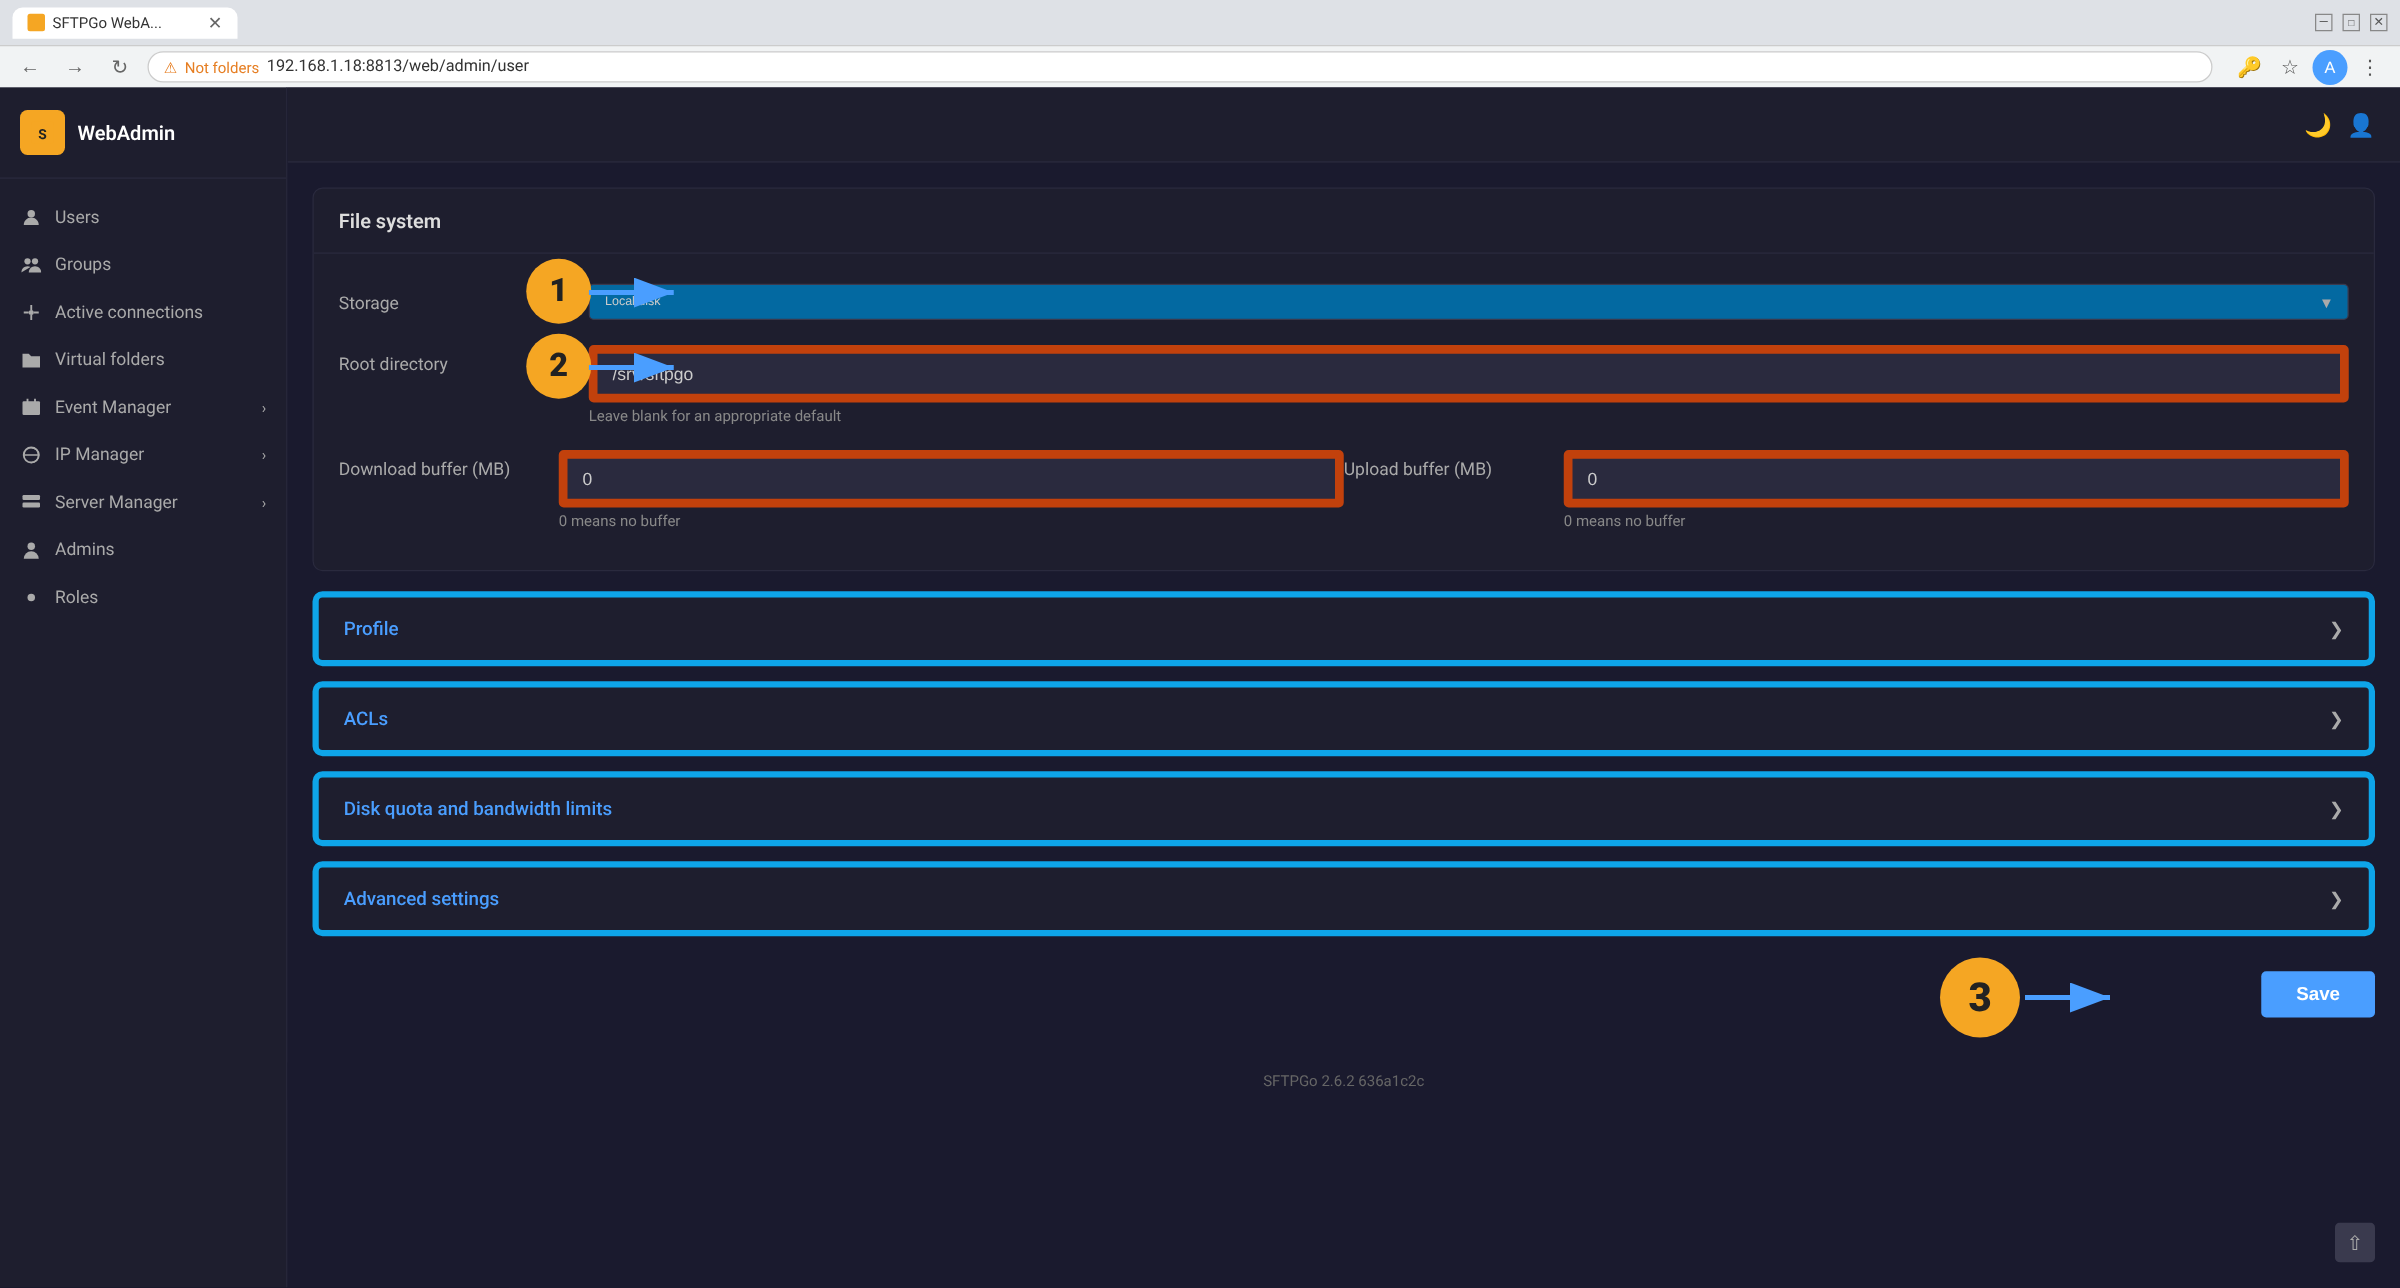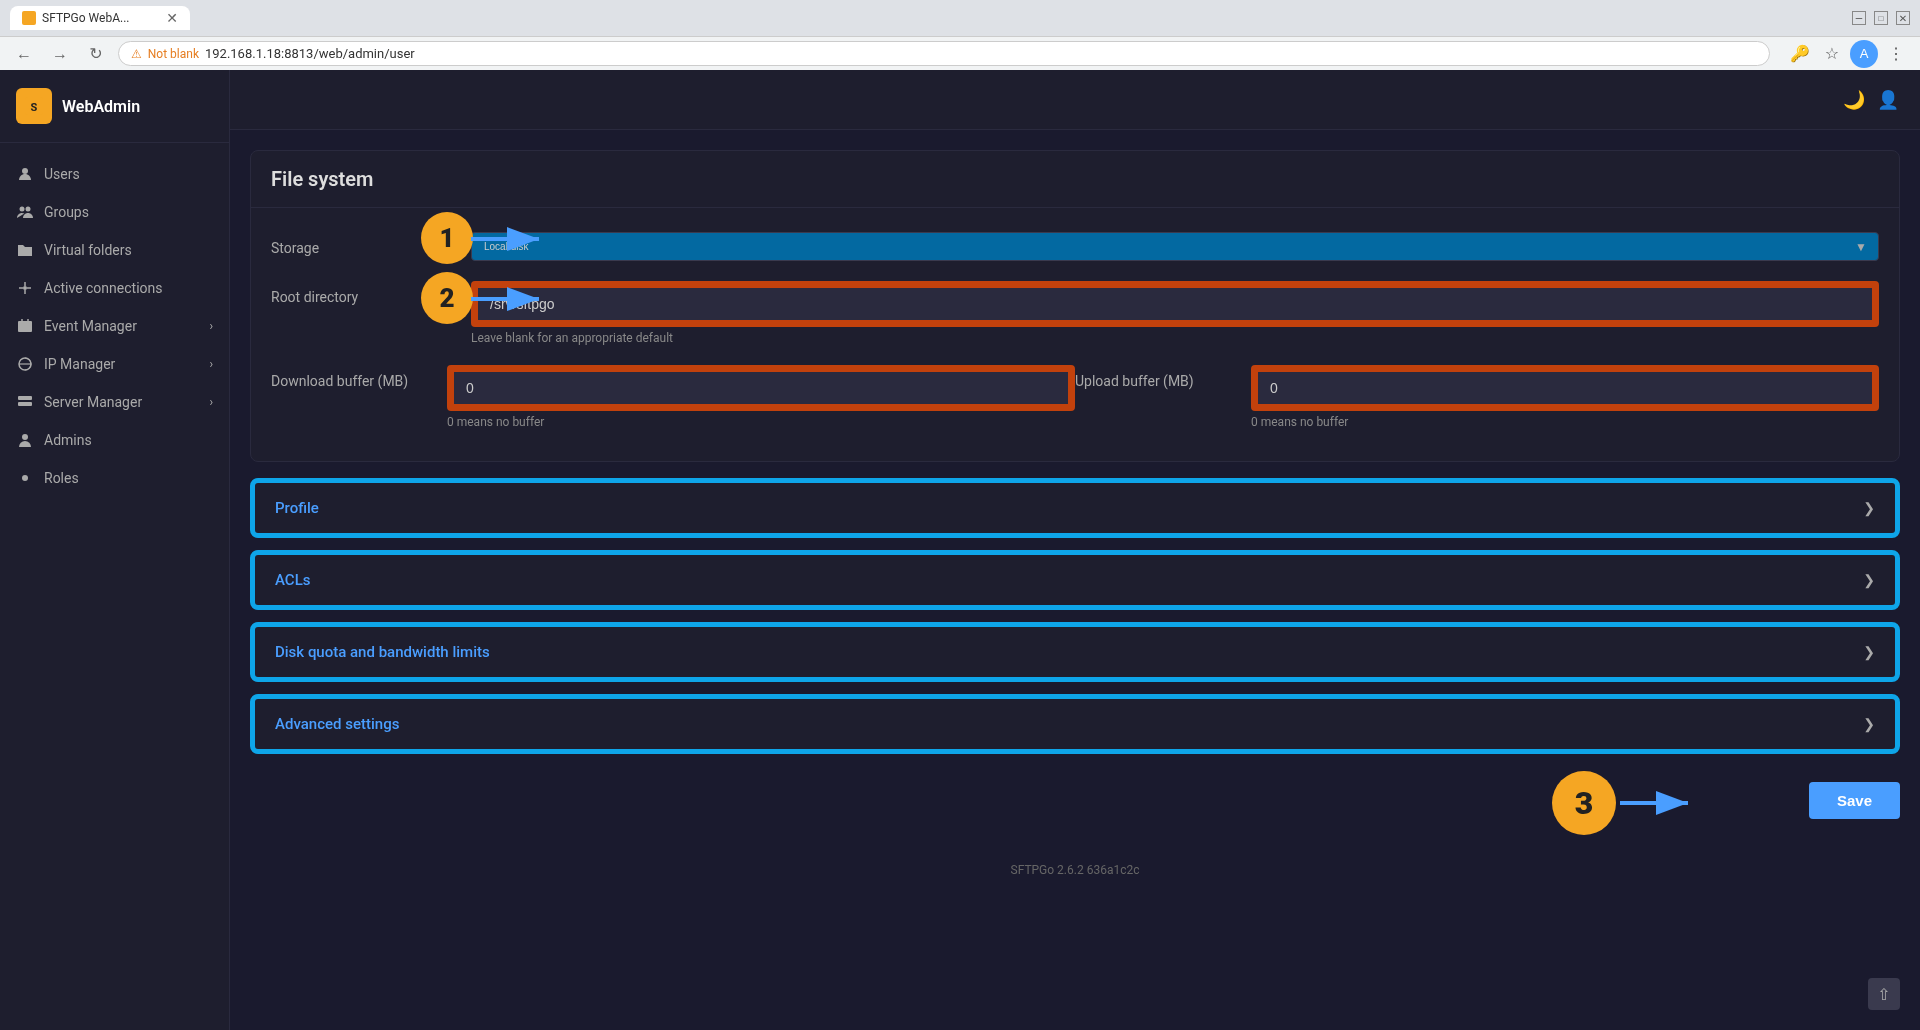--- a/index.html
+++ b/index.html
@@ -33,21 +33,21 @@
 
     
     .main { flex: 1; background: #1a1a2e; overflow-y: auto; }
     .top-bar { height: 60px; background: #1e1e2e; display: flex; align-items: center; justify-content: flex-end; padding: 0 20px; gap: 12px; border-bottom: 1px solid #2a2a3e; }
     .top-bar-icon { color: #aaa; font-size: 18px; cursor: pointer; }
 
     .content { padding: 20px; }
 
     
     .section-card { background: #1e1e2e; border: 1px solid #2a2a3e; border-radius: 8px; margin-bottom: 16px; }
-    .section-header { padding: 16px 20px; font-size: 20px; font-weight: 600; color: #ddd; border-bottom: 1px solid #2a2a3e; }
+    .section-header { padding: 16px 20px; font-size: 16px; font-weight: 600; color: #ddd; border-bottom: 1px solid #2a2a3e; }
 
     .section-body { padding: 24px 20px; }
 
     .form-row { display: flex; align-items: flex-start; margin-bottom: 20px; gap: 20px; }
     .form-label { width: 180px; min-width: 180px; color: #aaa; font-size: 14px; padding-top: 8px; }
     .form-control-wrap { flex: 1; position: relative; }
     .form-select { width: 100%; background: #0369a1; border: 1px solid #3a3a4e; border-radius: 4px; color: #ccc; padding: 8px 12px; font-size: 10px; appearance: none; cursor: pointer; }
     .form-input { width: 100%; background: #2a2a3e; border: 7px solid #c2410c; border-radius: 4px; color: #ccc; padding: 8px 12px; font-size: 14px; }
     .select-arrow { position: absolute; right: 12px; top: 50%; transform: translateY(-50%); color: #aaa; pointer-events: none; font-size: 12px; }
     .form-hint { color: #888; font-size: 12px; margin-top: 4px; }
@@ -100,21 +100,21 @@
           <span style="font-size:10px;color:#555;">✕</span>
         </div>
     </div>
   </div>
   <div class="browser-nav">
     <button class="nav-btn">←</button>
     <button class="nav-btn">→</button>
     <button class="nav-btn">↻</button>
     <div class="address-bar">
       <span class="lock-icon">⚠</span>
-      <span style="font-size:12px;color:#e67e22;">Not blank</span>
+      <span style="font-size:12px;color:#e67e22;">Not folders</span>
       <span>192.168.1.18:8813/web/admin/user</span>
     </div>
     <div class="nav-right">
       <button class="nav-icon-btn">🔑</button>
       <button class="nav-icon-btn">☆</button>
       <button class="nav-icon-btn" style="width:28px;height:28px;border-radius:50%;background:#4a9eff;color:#fff;font-size:13px;border:none;">A</button>
       <button class="nav-icon-btn">⋮</button>
     </div>
   </div>
 </div>
@@ -151,37 +151,37 @@
               <path d="M0 14c0-2.8 2.2-5 5-5 .9 0 1.7.2 2.4.6"></path>
               <path d="M16 14c0-2.8-2.2-5-5-5s-5 2.2-5 5"></path>
             </svg>
         </span>
         <span>Groups</span>
       </div>
 
       <div class="sidebar-item">
         <span class="item-icon">
           <svg width="16" height="16" viewBox="0 0 16 16" fill="currentColor">
-              <path d="M1 3h5l2 2h7v9H1z"></path>
-            </svg>
-        </span>
-        <span>Virtual folders</span>
-      </div>
-
-      <div class="sidebar-item">
-        <span class="item-icon">
-          <svg width="16" height="16" viewBox="0 0 16 16" fill="currentColor">
               <circle cx="8" cy="8" r="2"></circle>
               <line x1="8" y1="2" x2="8" y2="6" stroke="currentColor" stroke-width="1.5"></line>
               <line x1="8" y1="10" x2="8" y2="14" stroke="currentColor" stroke-width="1.5"></line>
               <line x1="2" y1="8" x2="6" y2="8" stroke="currentColor" stroke-width="1.5"></line>
               <line x1="10" y1="8" x2="14" y2="8" stroke="currentColor" stroke-width="1.5"></line>
             </svg>
         </span>
         <span>Active connections</span>
+      </div>
+
+      <div class="sidebar-item">
+        <span class="item-icon">
+          <svg width="16" height="16" viewBox="0 0 16 16" fill="currentColor">
+              <path d="M1 3h5l2 2h7v9H1z"></path>
+            </svg>
+        </span>
+        <span>Virtual folders</span>
       </div>
 
       <div class="sidebar-item">
         <span class="item-icon">
           <svg width="16" height="16" viewBox="0 0 16 16" fill="currentColor">
               <rect x="1" y="3" width="14" height="11" rx="1"></rect>
               <line x1="5" y1="1" x2="5" y2="5" stroke="currentColor" stroke-width="1.5"></line>
               <line x1="11" y1="1" x2="11" y2="5" stroke="currentColor" stroke-width="1.5"></line>
             </svg>
         </span>

